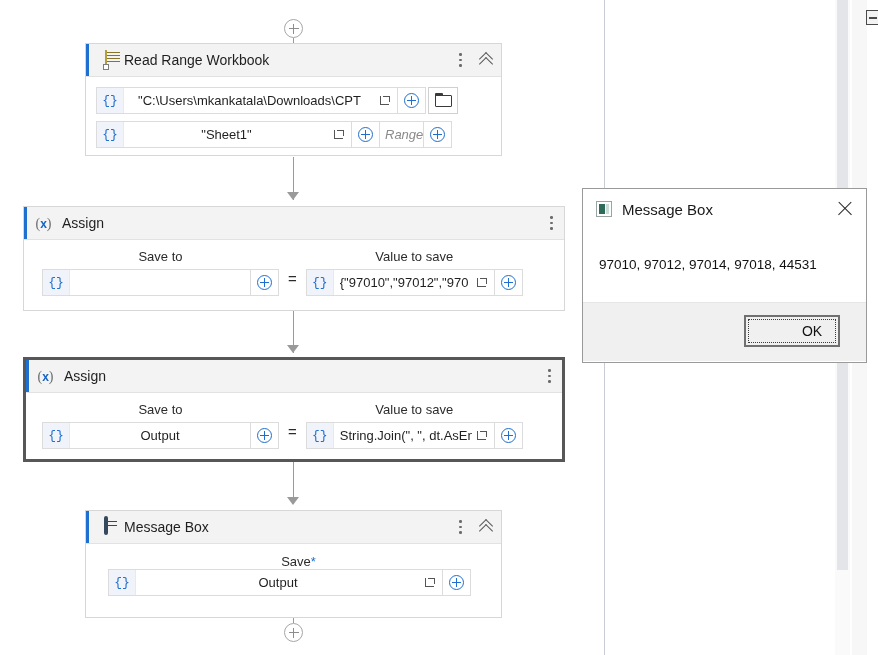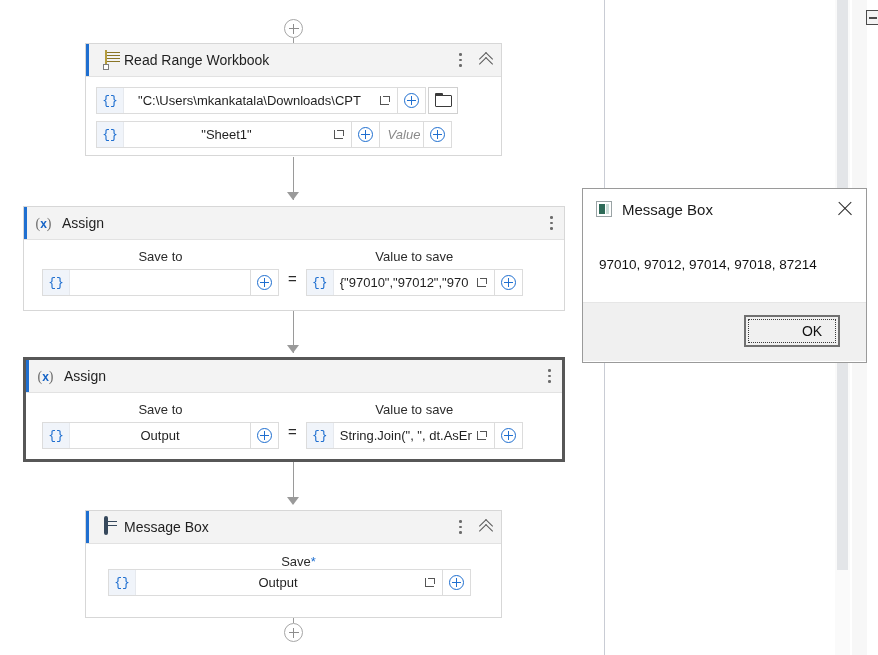--- a/index.html
+++ b/index.html
@@ -534,21 +534,21 @@
       <div class="input-row">
         <span class="expr-box" style="width:256px; flex:none;">
           <span class="braces">{}</span>
           <span class="expr-val">"Sheet1"</span>
           <span class="open-ed"></span>
         </span>
         <span class="plus-btn">
             <i></i>
             <i></i>
           </span>
-        <span class="range-box">Value</span>
+        <span class="range-box">Range</span>
         <span class="plus-btn">
             <i></i>
             <i></i>
           </span>
       </div>
     </div>
   </div>
 
   <div class="conn-line" style="left:292.5px; top:157px; height:43px;"></div>
   <div class="conn-arrow" style="left:287px; top:192px;"></div>
@@ -704,20 +704,20 @@
   <div class="collapse-chip" style="left:261px; top:10px;"></div>
 </div>
 
 <div id="dialog" style="left:582px; top:188px; width:285px; height:175px;">
   <div class="dlg-title">
     <span class="dlg-icon"></span>
     <span class="dlg-title-text">Message Box</span>
     <span class="dlg-close"></span>
   </div>
   <div class="dlg-body">
-    <div class="dlg-message">97010, 97012, 97014, 97018, 87214</div>
+    <div class="dlg-message">97010, 97012, 97014, 97018, 44531</div>
   </div>
   <div class="dlg-footer">
     <div class="dlg-ok">
       <span>OK</span>
     </div>
   </div>
 </div>
 
 </body></html>

